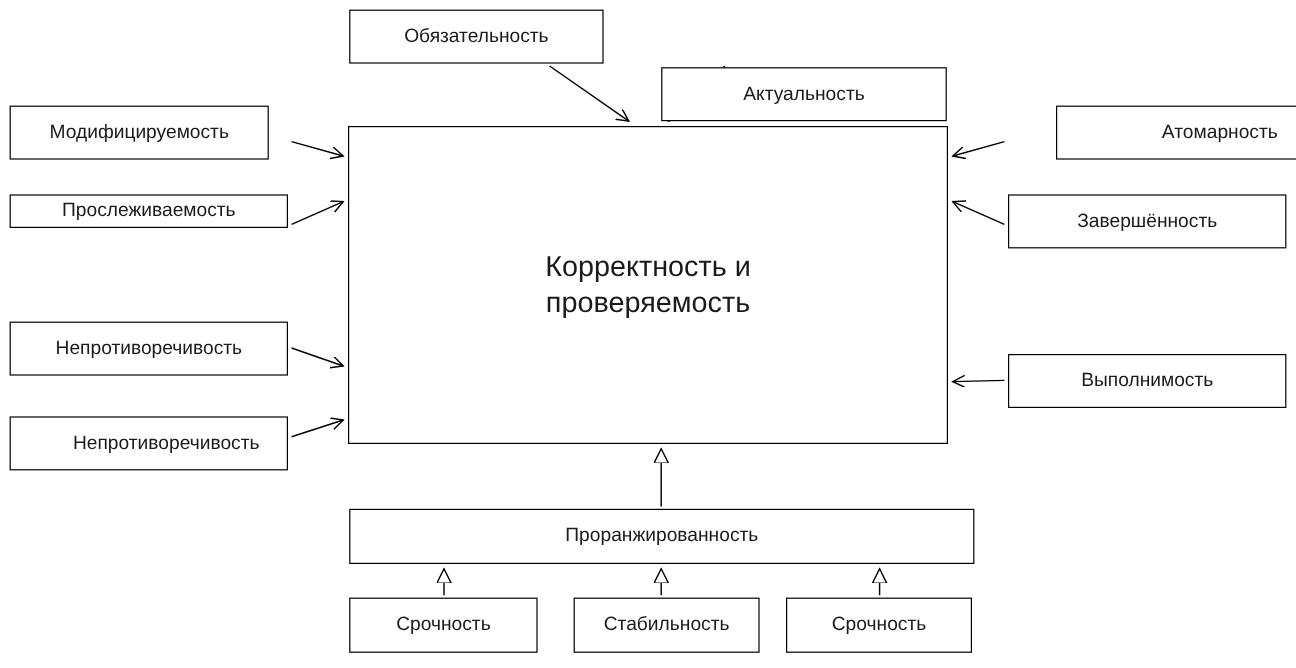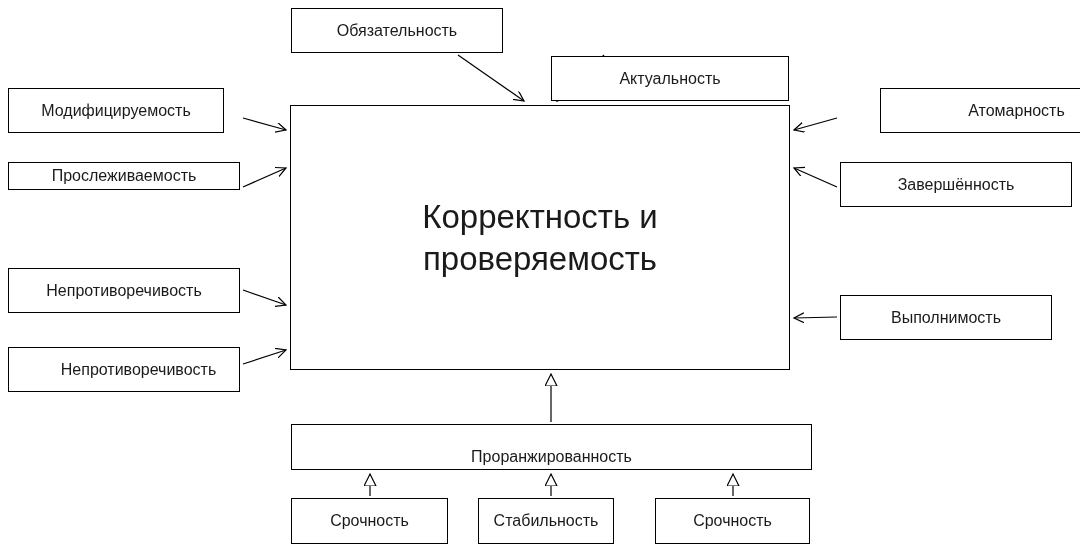--- a/index.html
+++ b/index.html
@@ -26,21 +26,21 @@
     text-align: center;
     font-size: 16px;
     box-sizing: border-box;
     z-index: 2;
   }
   .box .label {
     padding: 2px 6px;
     line-height: 1.25;
   }
   #center-box {
-    font-size: 33px;
+    font-size: 24px;
     line-height: 1.45;
   }
   #center-box .label {
     max-width: 340px;
   }
   #arrow-layer {
     position: absolute;
     left: 0;
     top: 0;
     width: 1080px;
@@ -108,31 +108,31 @@
   <div class="box" style="left:8px; top:347px; width:232px; height:45px;padding-left:29px;">
     <span class="label">Непротиворечивость</span>
   </div>
 
   <div class="box" style="left:880px; top:88px; width:273px; height:45px;text-align:right;">
     <span class="label">Атомарность</span>
   </div>
   <div class="box" style="left:840px; top:162px; width:232px; height:45px;">
     <span class="label">Завершённость</span>
   </div>
-  <div class="box" style="left:840px; top:295px; width:212px; height:45px;">
+  <div class="box" style="left:840px; top:295px; width:232px; height:45px;">
     <span class="label">Выполнимость</span>
   </div>
 
-  <div class="box" style="left:291px; top:424px; width:521px; height:46px;align-items:flex-end;">
+  <div class="box" style="left:291px; top:424px; width:521px; height:46px;">
     <span class="label">Проранжированность</span>
   </div>
 
   <div class="box" style="left:291px; top:498px; width:157px; height:46px;">
     <span class="label">Срочность</span>
   </div>
-  <div class="box" style="left:478px; top:498px; width:136px; height:46px;">
+  <div class="box" style="left:478px; top:498px; width:155px; height:46px;">
     <span class="label">Стабильность</span>
   </div>
   <div class="box" style="left:655px; top:498px; width:155px; height:46px;">
     <span class="label">Срочность</span>
   </div>
 
 </div>
 
 </body></html>

